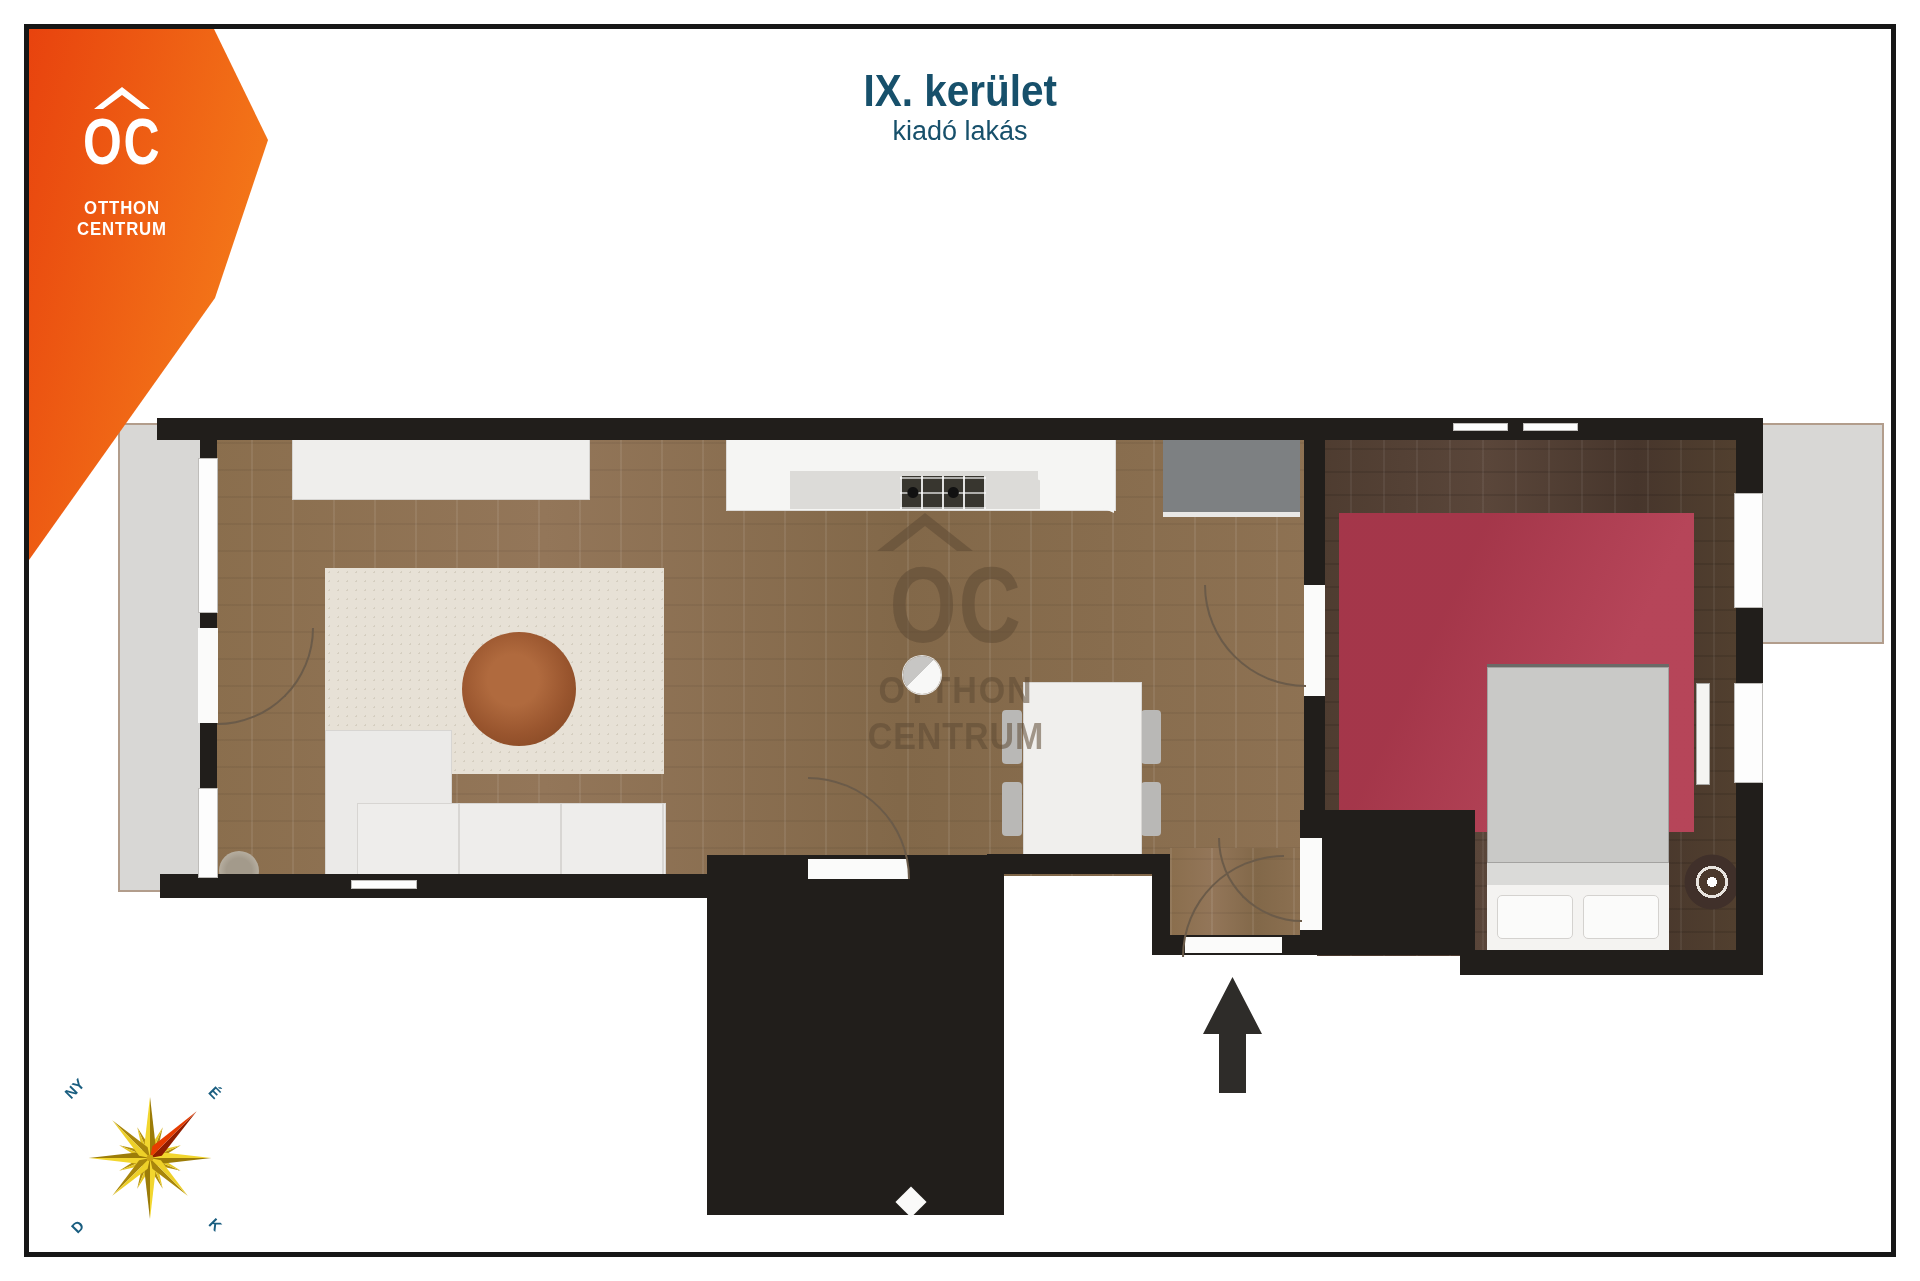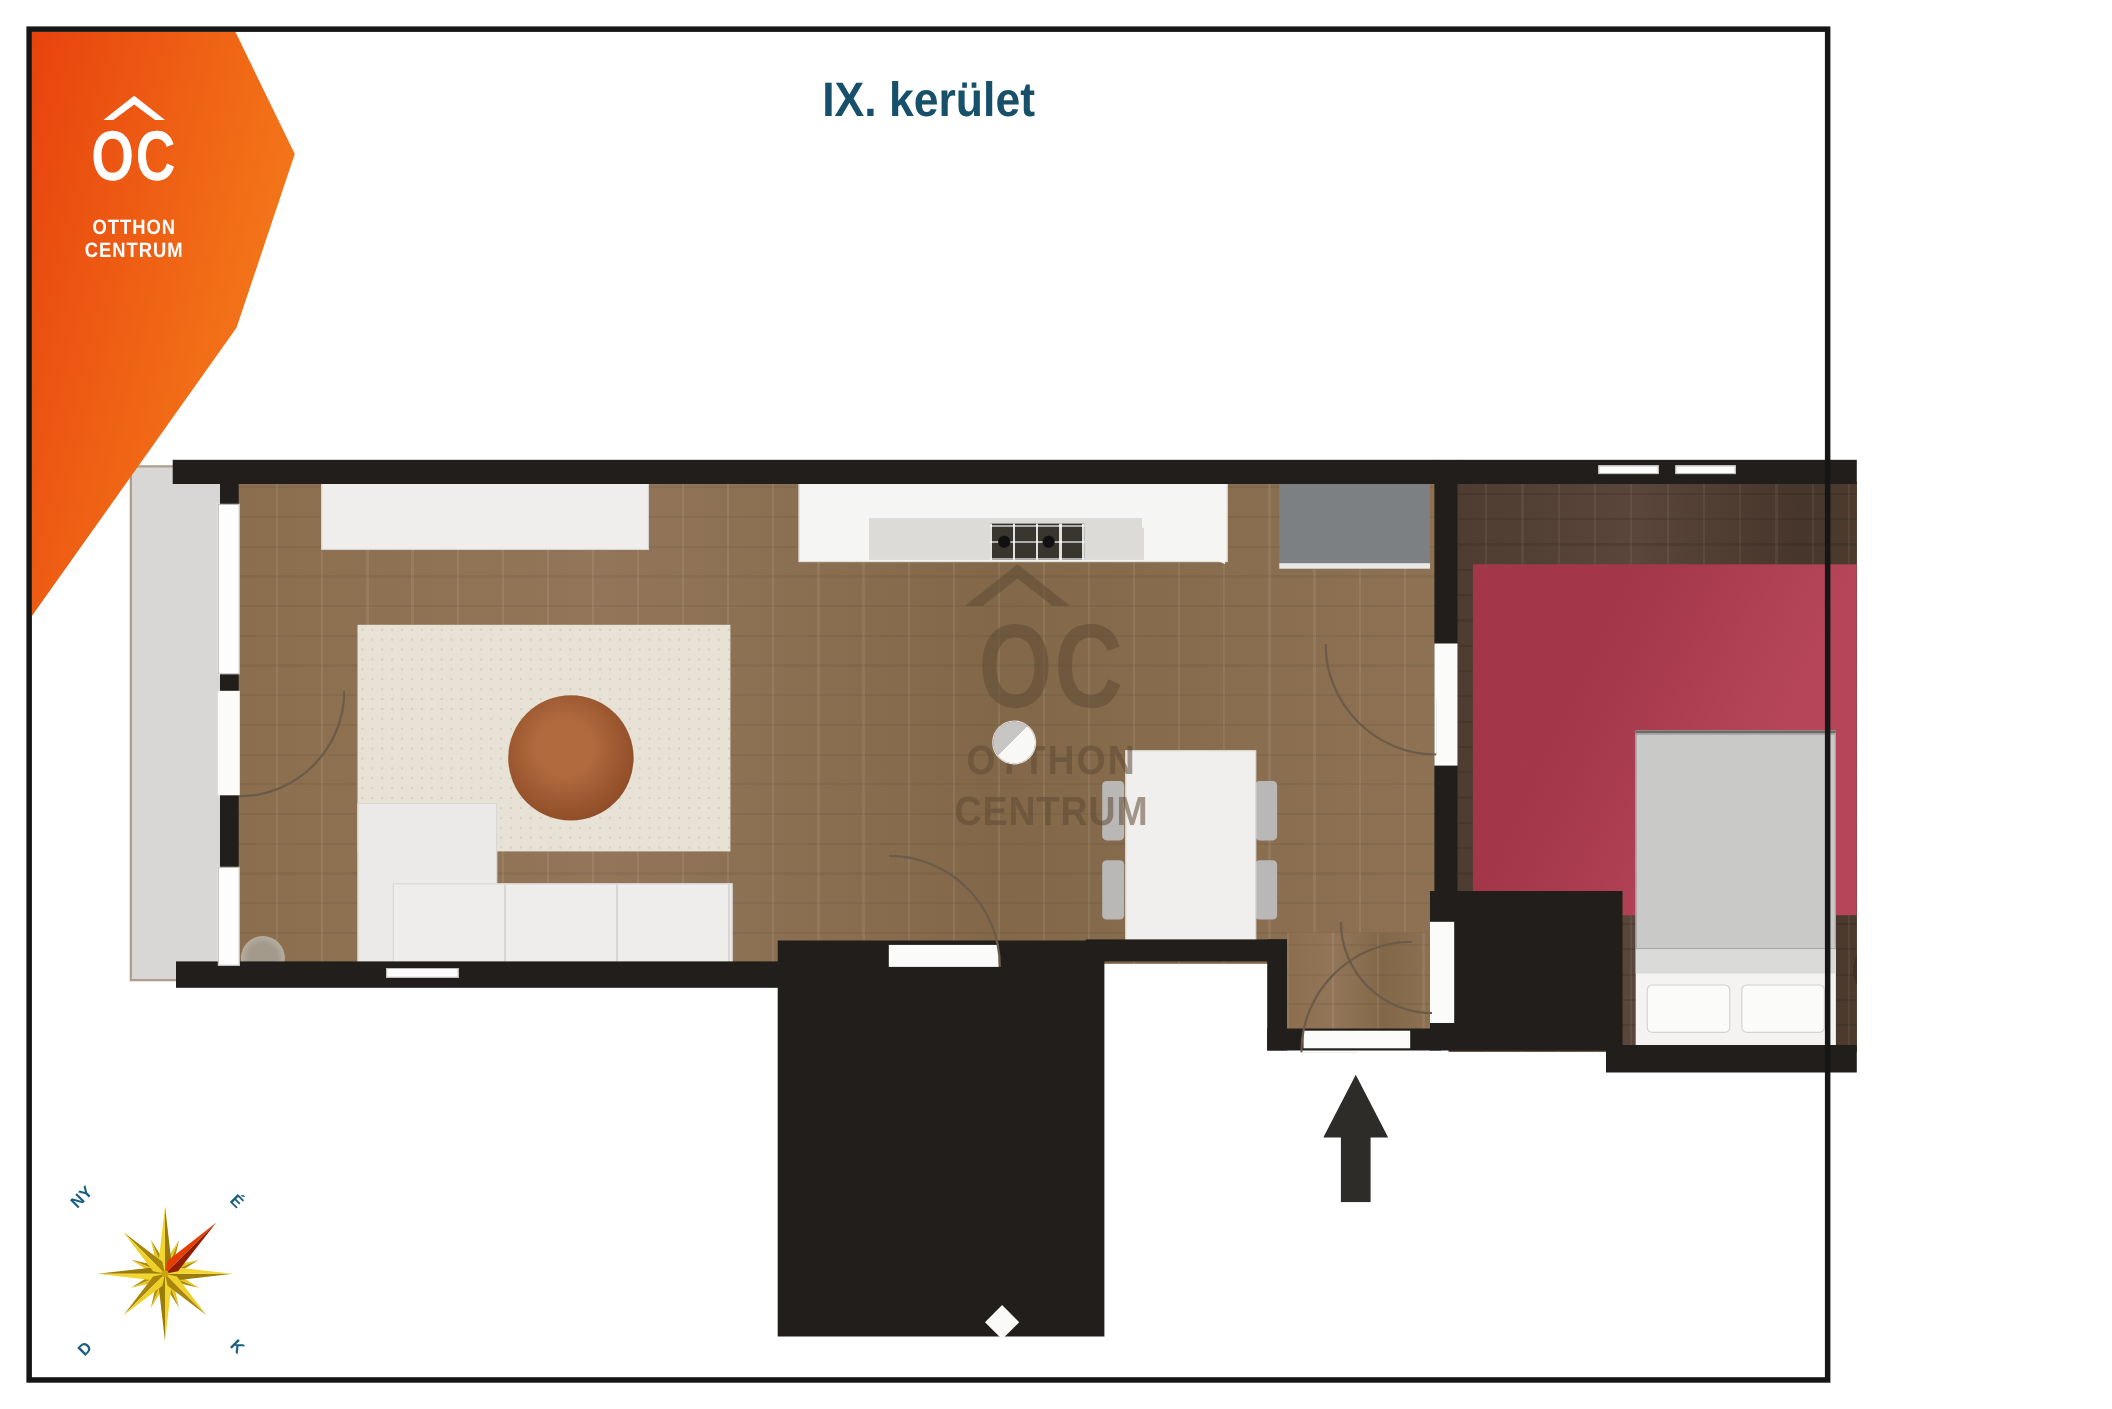--- a/index.html
+++ b/index.html
@@ -6,22 +6,22 @@
     --orange1:#e8430e; --orange2:#f57d1a;
     --teal:#17506b;
     --wall:#211e1b;
     --wood:#8a6e4d; --wood-dark:#4e3c30;
     --rug:#e7e1d6; --rug-red:#b23b50;
     --marble:#f1f0ee; --balcony:#d8d7d5;
     --wm:rgba(95,74,52,.55);
     --arc:#6b5b49;
   }
   html,body{margin:0;padding:0;background:#fff;}
-  .card{position:relative;width:1688px;height:1281px;background:#fff;
-        font-family:"Liberation Sans",sans-serif;overflow:hidden;}
+  .card{position:relative;width:1920px;height:1281px;background:#fff;
+        font-family:"Liberation Sans",sans-serif;overflow:hidden;border-radius:21px;}
   .frame{position:absolute;left:24px;top:24px;right:24px;bottom:24px;
          border:5px solid #161616;pointer-events:none;z-index:90;}
   .abs{position:absolute;}
 
   
   .hdr{position:absolute;left:0;right:0;top:66px;text-align:center;z-index:5;}
   .title{display:inline-block;color:var(--teal);font-size:44px;font-weight:bold;
          transform:scaleX(.92);letter-spacing:0px;}
   .subtitle{margin-top:22px;color:var(--teal);font-size:27px;font-weight:400;
             transform:scaleX(.96);}
@@ -88,20 +88,21 @@
     <svg class="abs" style="left:65px;top:58px;" width="56" height="22" viewBox="0 0 56 22">
       <polygon points="0,22 28,0 56,22 47,22 28,8 9,22" fill="#ffffff"></polygon>
     </svg>
     <div class="logo-abbr">OC</div>
     <div class="logo-l1">OTTHON</div>
     <div class="logo-l2">CENTRUM</div>
   </div>
 
   <div class="hdr">
     <span class="title">IX. kerület</span>
+    <span class="sub-wrap"><span class="subtitle">kiadó lakás</span></span>
   </div>
 
   <div class="plan">
 
     <div class="balcony" style="left:0px;top:5px;width:96px;height:465px;"></div>
     <div class="balcony" style="left:1637px;top:5px;width:125px;height:217px;"></div>
 
     <div class="floor-wood" style="left:92px;top:20px;width:1114px;height:438px;"></div>
     <div class="floor-wood" style="left:1052px;top:430px;width:140px;height:93px;"></div>
     <div class="floor-wood-dark" style="left:1199px;top:20px;width:426px;height:518px;"></div>

